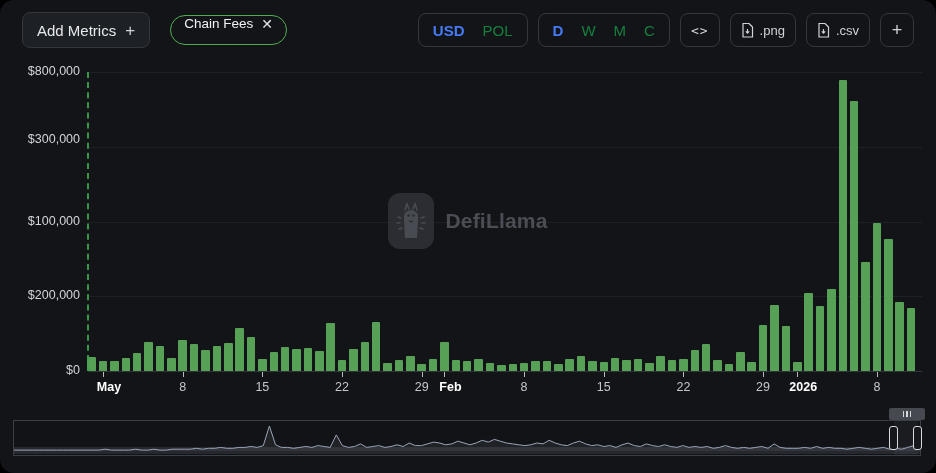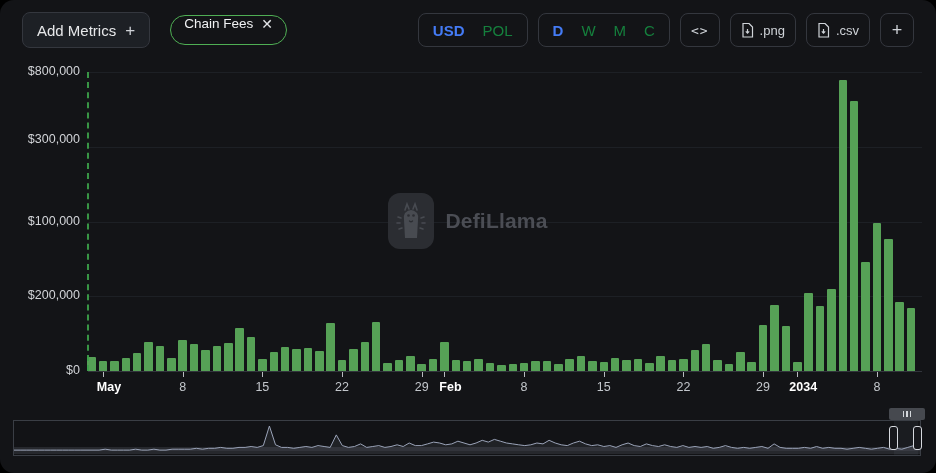--- a/index.html
+++ b/index.html
@@ -198,21 +198,21 @@
       <div class="xlab bold" style="left: 450.43px;">Feb</div>
       <div class="xtick" style="left: 524.09px;"></div>
       <div class="xlab" style="left: 524.09px;">8</div>
       <div class="xtick" style="left: 603.75px;"></div>
       <div class="xlab" style="left: 603.75px;">15</div>
       <div class="xtick" style="left: 683.41px;"></div>
       <div class="xlab" style="left: 683.41px;">22</div>
       <div class="xtick" style="left: 763.07px;"></div>
       <div class="xlab" style="left: 763.07px;">29</div>
       <div class="xtick" style="left: 797.21px;"></div>
-      <div class="xlab bold" style="left: 803.21px;">2034</div>
+      <div class="xlab bold" style="left: 803.21px;">2026</div>
       <div class="xtick" style="left: 876.87px;"></div>
       <div class="xlab" style="left: 876.87px;">8</div>
     </div>
   <div class="dash"></div>
 
   <div class="wm">
     <div class="wm-logo">
       <svg width="30" height="40" viewBox="0 0 30 40">
         <g stroke="#4b4e55" stroke-width="1.6" fill="none" stroke-linecap="round">
           <path d="M9 9 L11 3 L13 8"></path>

